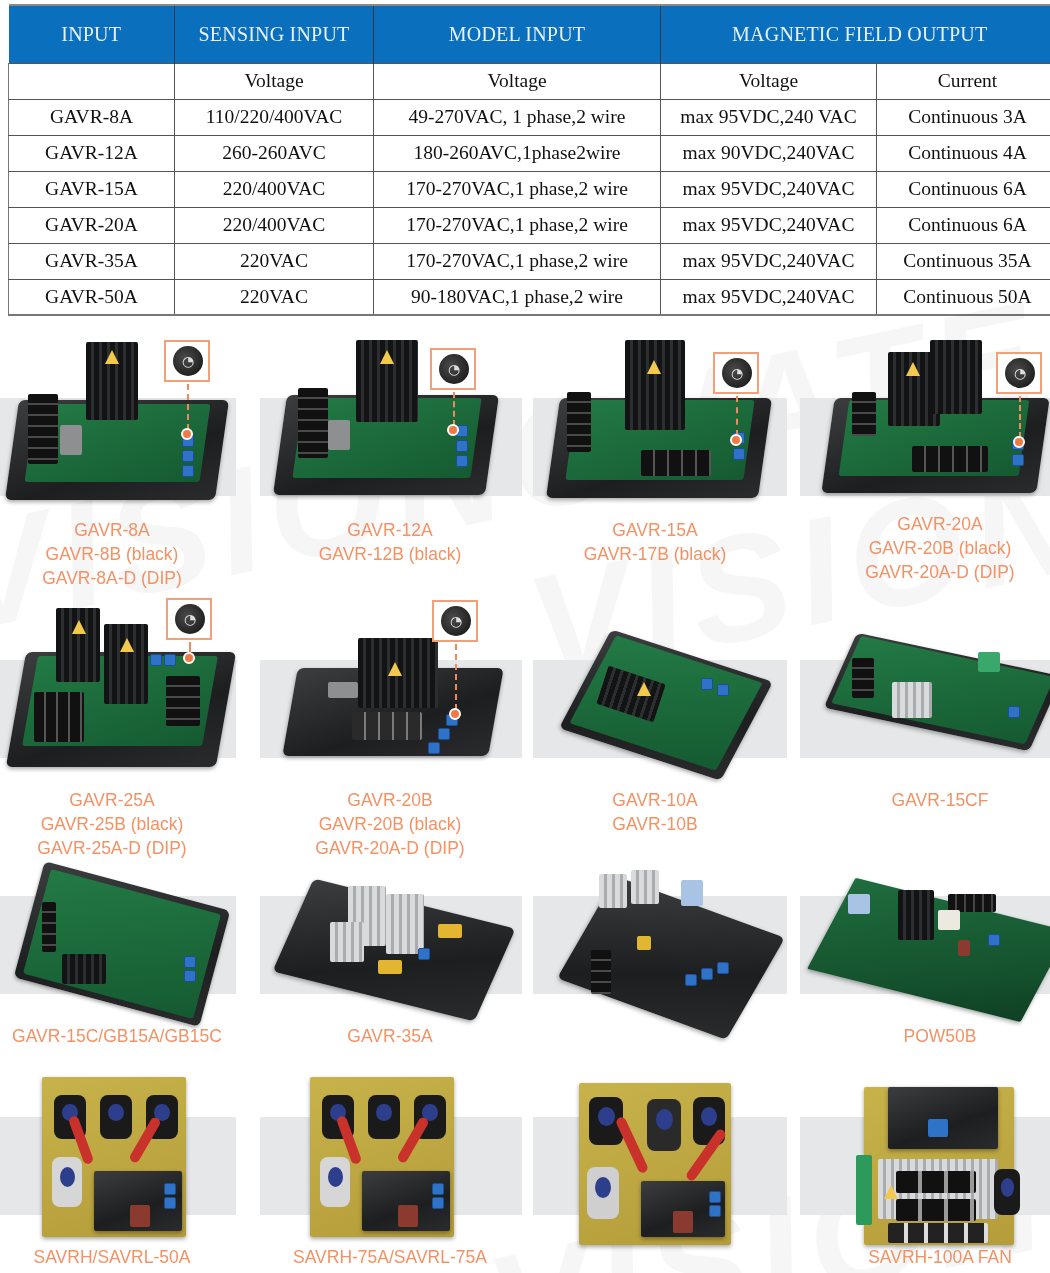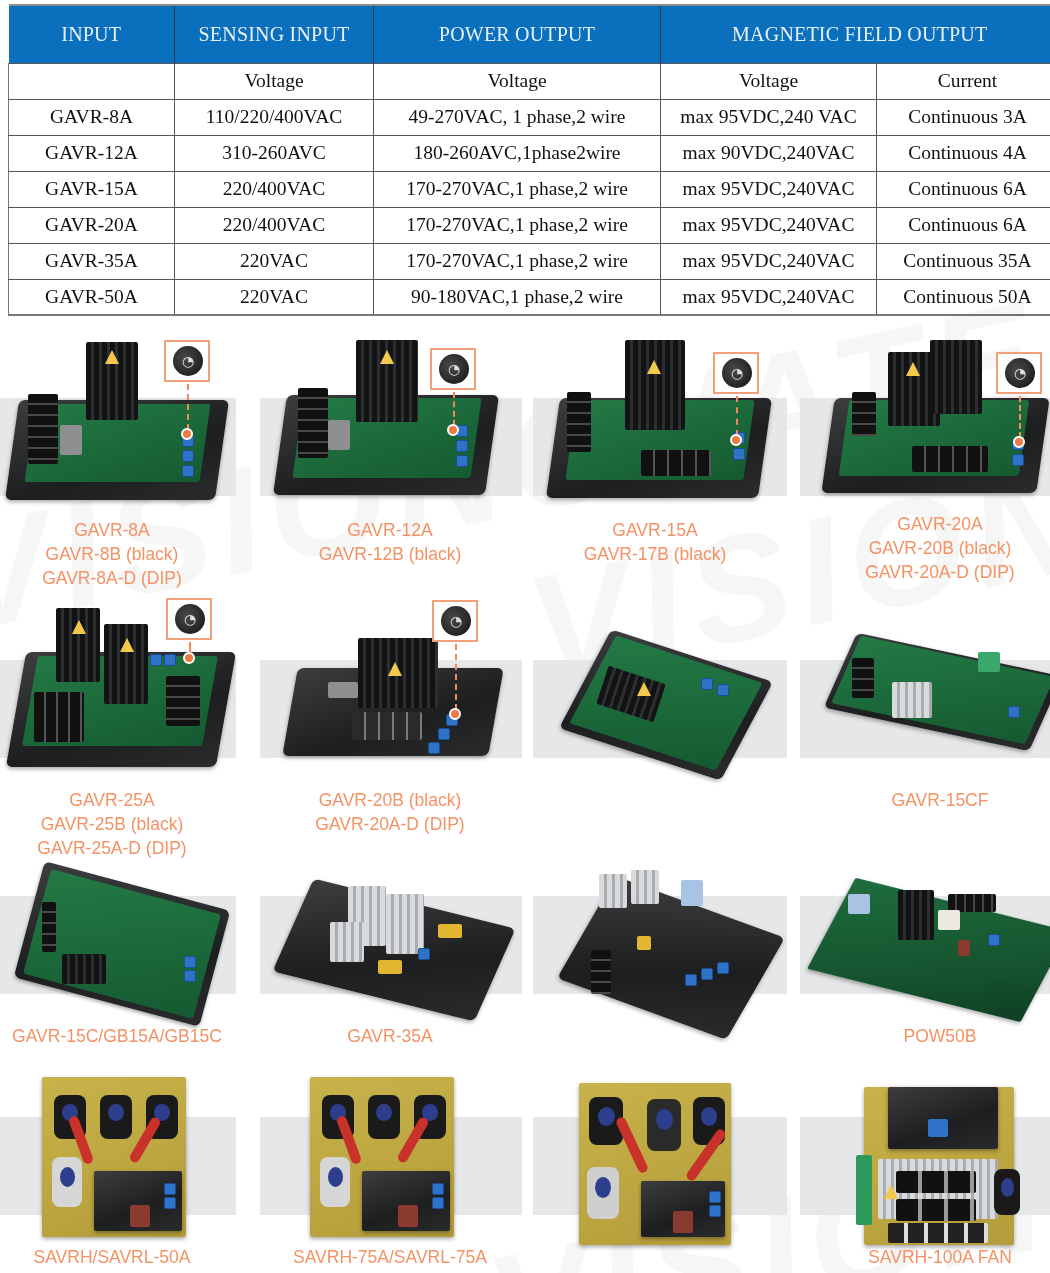--- a/index.html
+++ b/index.html
@@ -105,42 +105,42 @@
       <col class="c1">
       <col class="c2">
       <col class="c3">
       <col class="c4">
       <col class="c5">
     </colgroup>
   <thead>
     <tr>
       <th>INPUT</th>
       <th>SENSING INPUT</th>
-      <th>POWER OUTPUT</th>
+      <th>MODEL INPUT</th>
       <th colspan="2">MAGNETIC FIELD OUTPUT</th>
     </tr>
   </thead>
   <tbody>
     <tr class="sub">
       <td></td>
       <td>Voltage</td>
       <td>Voltage</td>
       <td>Voltage</td>
       <td>Current</td>
     </tr>
     <tr>
       <td>GAVR-8A</td>
       <td>110/220/400VAC</td>
       <td>49-270VAC, 1 phase,2 wire</td>
       <td>max 95VDC,240 VAC</td>
       <td>Continuous 3A</td>
     </tr>
     <tr>
       <td>GAVR-12A</td>
-      <td>310-260AVC</td>
+      <td>260-260AVC</td>
       <td>180-260AVC,1phase2wire</td>
       <td>max 90VDC,240VAC</td>
       <td>Continuous 4A</td>
     </tr>
     <tr>
       <td>GAVR-15A</td>
       <td>220/400VAC</td>
       <td>170-270VAC,1 phase,2 wire</td>
       <td>max 95VDC,240VAC</td>
       <td>Continuous 6A</td>
@@ -309,34 +309,39 @@
       <div class="pot" style="left:178px;top:112px;"></div>
       <div class="pot" style="left:170px;top:126px;"></div>
       <div class="pot" style="left:160px;top:140px;"></div>
     </div>
     <div class="knob-box" style="left:172px;top:8px;">
         <div class="knob">◔</div>
       </div>
     <div class="dash" style="left:195px;top:52px;height:66px;"></div>
     <div class="dot" style="left:189px;top:116px;"></div>
     <div class="label" style="left:10px; top:196px;">
+      <div>GAVR-20B</div>
       <div>GAVR-20B (black)</div>
       <div>GAVR-20A-D (DIP)</div>
     </div>
   </div>
 
   <div class="product" style="left:533px; top:262px;">
     <div class="band" style="left:0; right:8px; top:68px;"></div>
     <div class="photo">
       <div class="board black" style="left:40px;top:48px;width:170px;height:110px;transform:rotate(18deg) skewX(-10deg);"></div>
       <div class="inner-pcb" style="left:48px;top:52px;width:154px;height:98px;transform:rotate(18deg) skewX(-10deg);"></div>
       <div class="heatsink" style="left:60px;top:72px;width:60px;height:40px;transform:rotate(18deg);"></div>
       <div class="warn" style="left:96px;top:80px;"></div>
       <div class="pot" style="left:160px;top:76px;"></div>
       <div class="pot" style="left:176px;top:82px;"></div>
+    </div>
+    <div class="label" style="left:2px; top:196px;">
+      <div>GAVR-10A</div>
+      <div>GAVR-10B</div>
     </div>
   </div>
 
   <div class="product" style="left:800px; top:262px;">
     <div class="band" style="left:0; right:-12px; top:68px;"></div>
     <div class="photo">
       <div class="board black" style="left:30px;top:50px;width:210px;height:80px;transform:rotate(12deg) skewX(-12deg);"></div>
       <div class="inner-pcb" style="left:36px;top:52px;width:198px;height:72px;transform:rotate(12deg) skewX(-12deg);"></div>
       <div class="terminal" style="left:44px;top:56px;width:22px;height:40px;"></div>
       <div class="heatsink silver" style="left:84px;top:80px;width:40px;height:36px;"></div>

